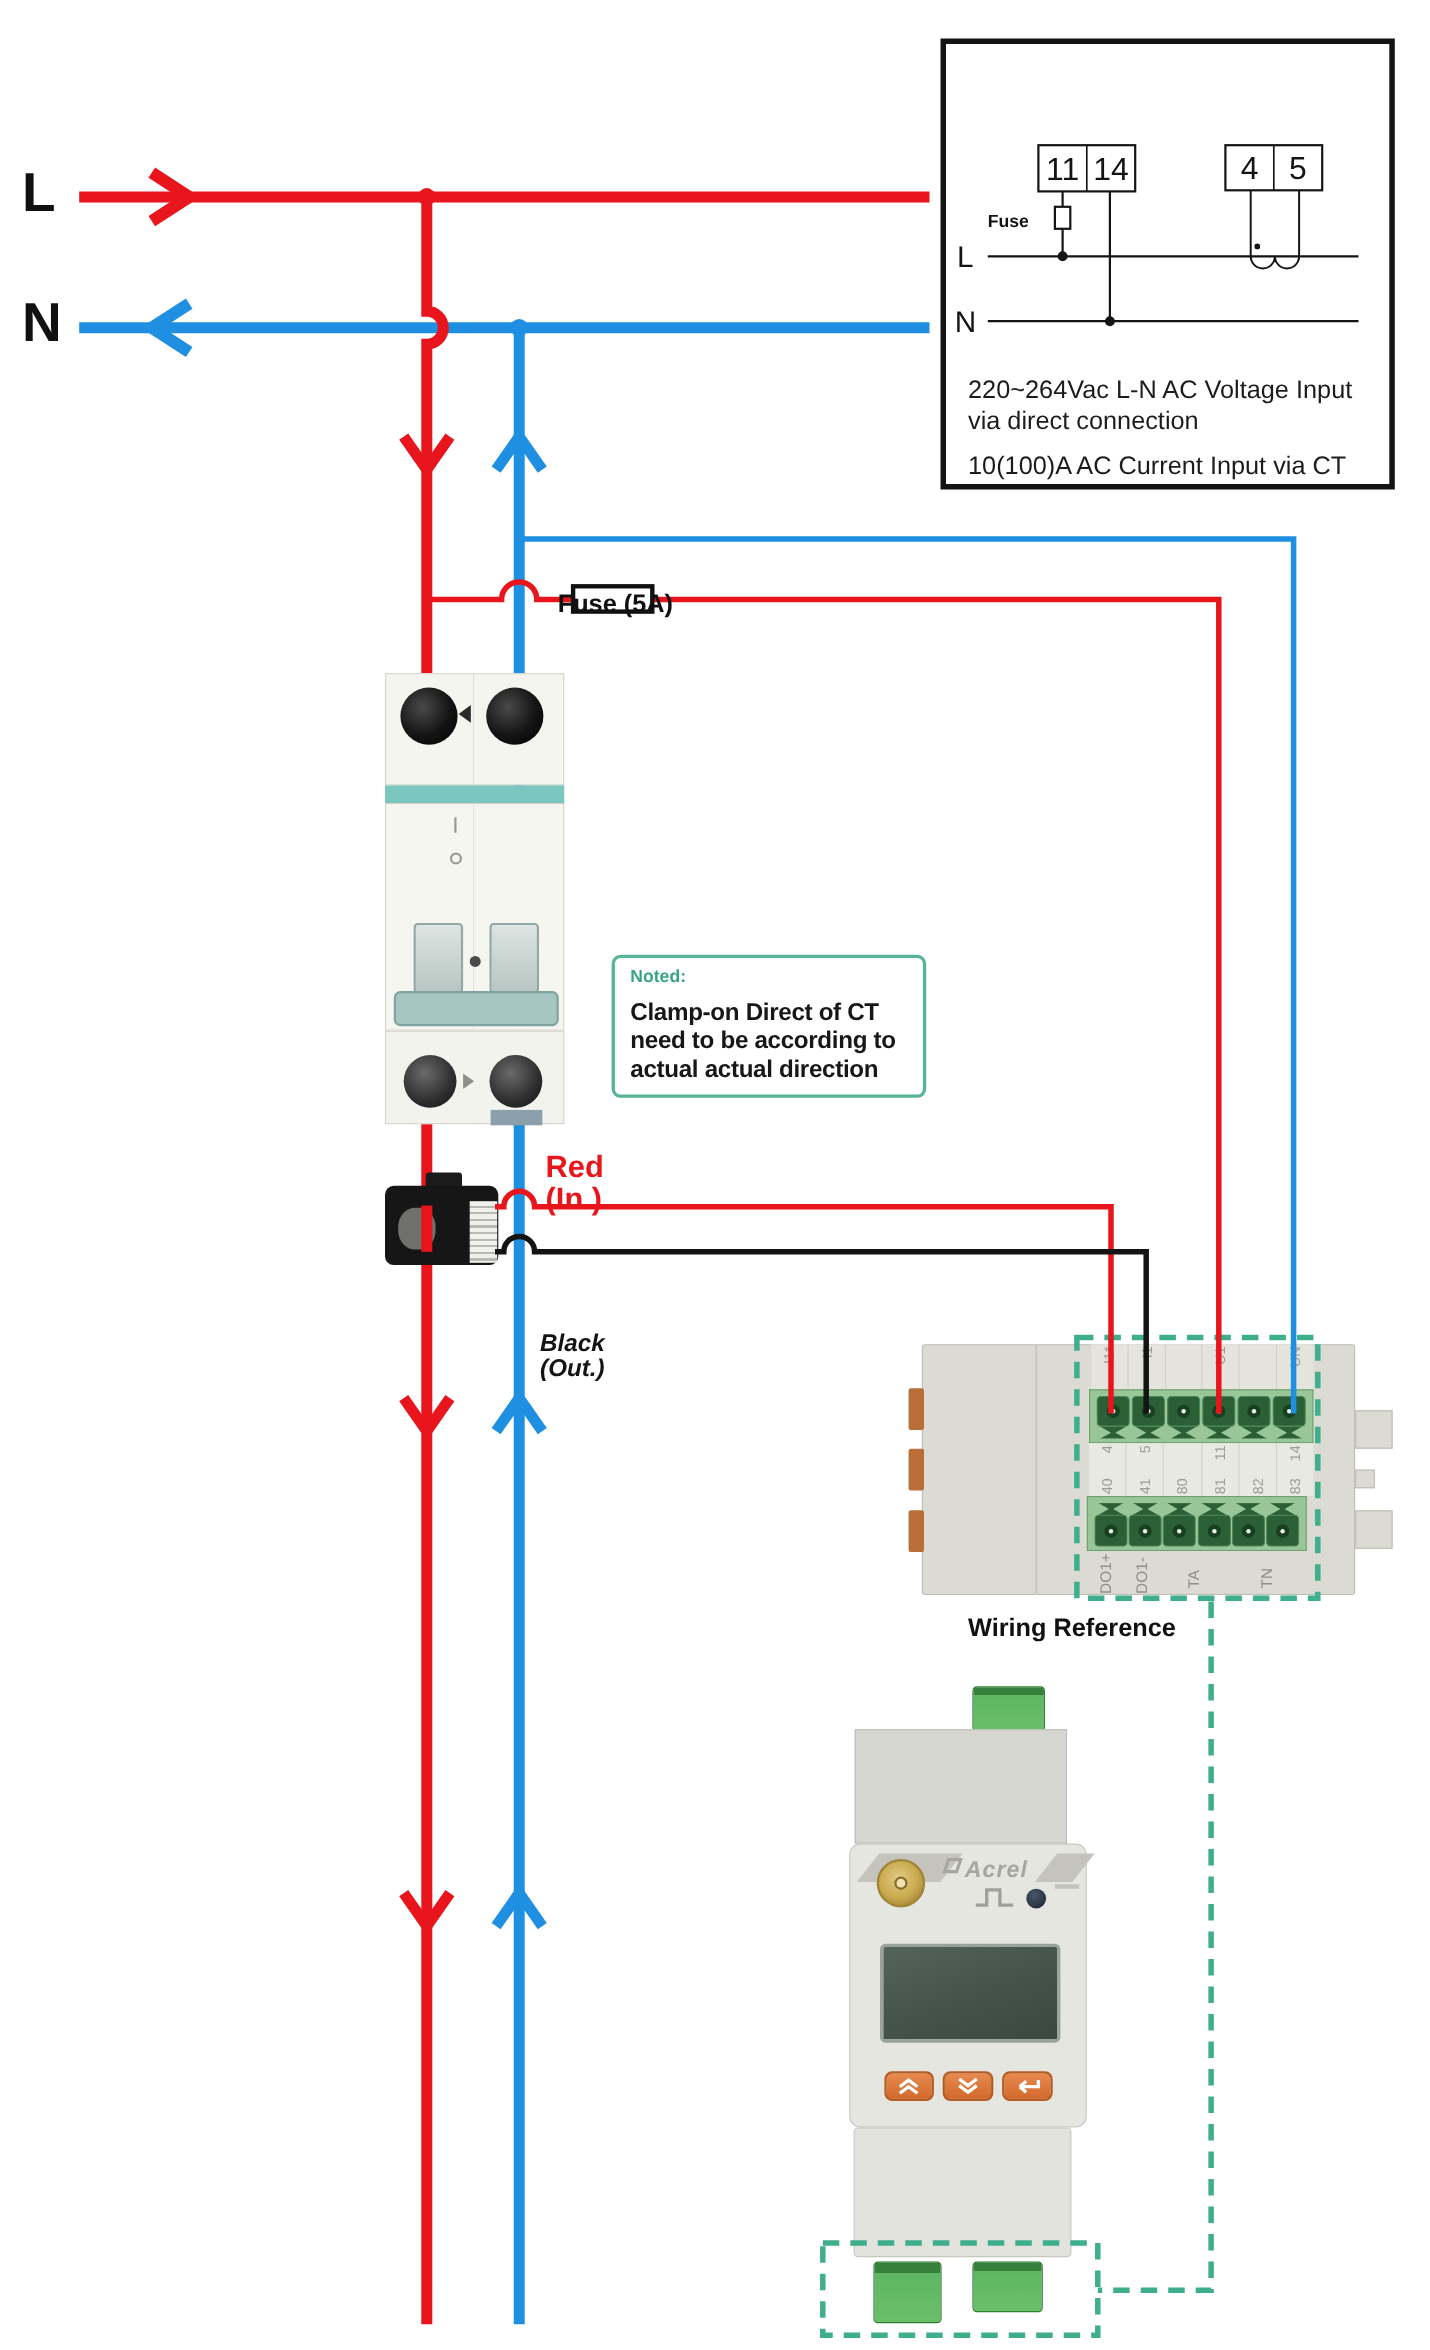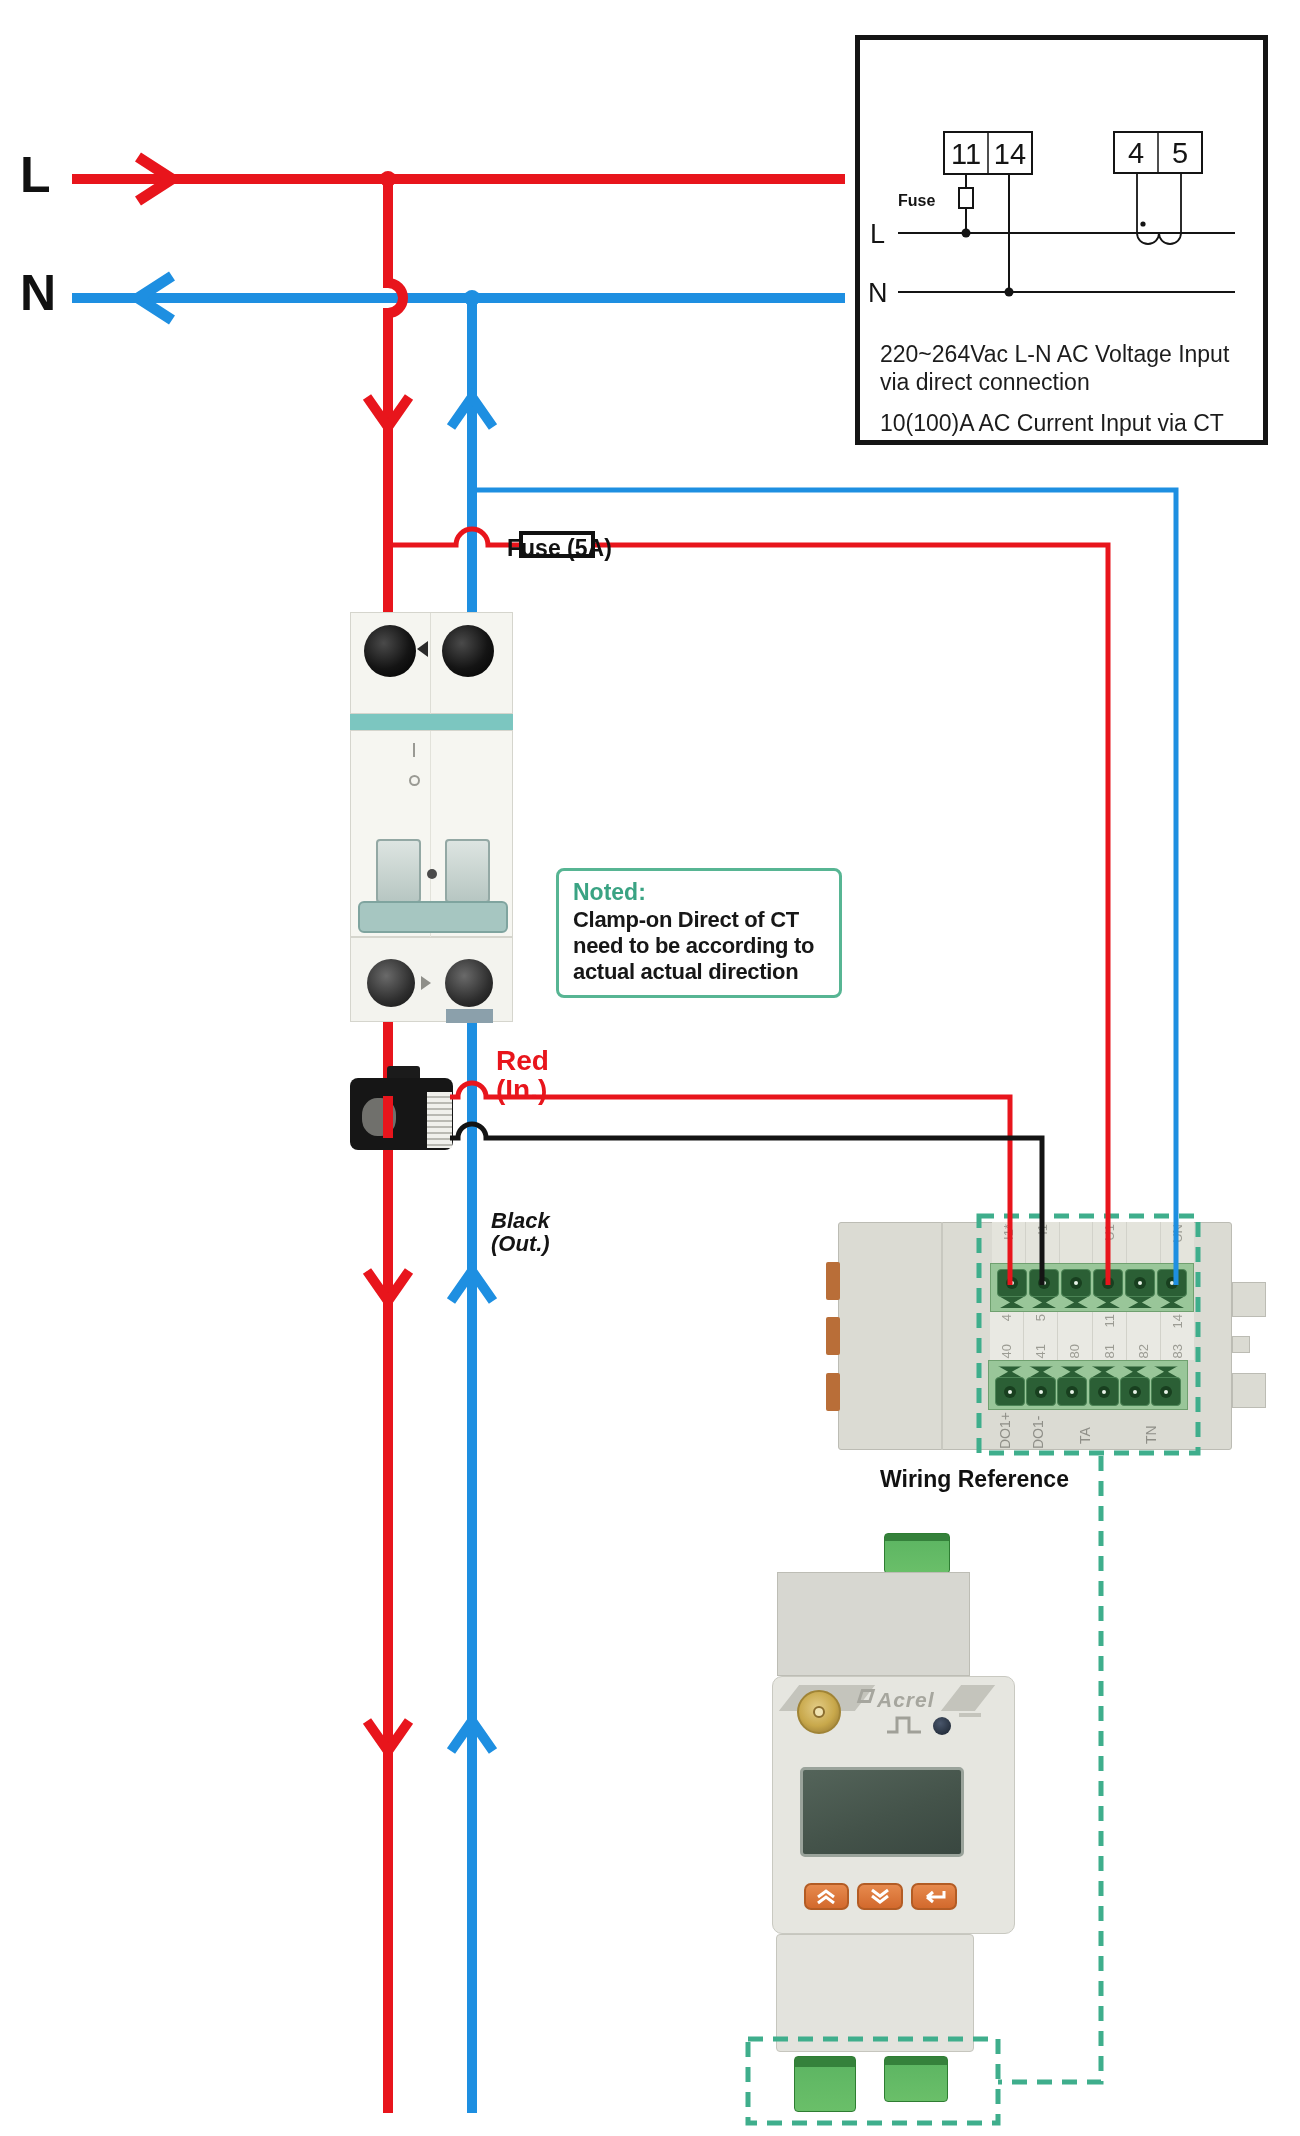--- a/index.html
+++ b/index.html
@@ -5,21 +5,21 @@
   html,body{margin:0;padding:0;background:#fff;}
   .stage{position:relative;width:1300px;height:2136px;background:#ffffff;overflow:hidden;
          font-family:"Liberation Sans", sans-serif;}
   .abs{position:absolute;}
   svg{position:absolute;left:0;top:0;}
   .lbl-big{font-size:50px;font-weight:bold;color:#111;line-height:1;}
   .lbl-fuse{font-size:23px;font-weight:bold;color:#111;line-height:1.05;}
   .lbl-red{font-size:28px;font-weight:bold;color:#e8151c;line-height:1.05;}
   .lbl-blk{font-size:22px;font-weight:bold;color:#141414;line-height:1.05;}
   .noted-box{border:3px solid #57b593;border-radius:8px;background:#fff;box-sizing:border-box;}
-  .noted-title{font-size:23px;font-weight:bold;color:#3aa383;line-height:1;}
+  .noted-title{font-size:16px;font-weight:bold;color:#3aa383;line-height:1;}
   .noted-line{font-size:22px;font-weight:bold;color:#171717;line-height:1.18;letter-spacing:-0.3px;}
   .inset{border:5px solid #141414;background:#fff;box-sizing:border-box;}
   .caption{font-size:23px;font-weight:bold;color:#111;}
   
   .bk{background:#f5f5f0;border:1px solid #d5d5cd;box-sizing:border-box;}
   .screw{border-radius:50%;background:radial-gradient(circle at 38% 35%, #4a4a4a 0%, #141414 55%, #000 100%);}
   .screw2{border-radius:50%;background:radial-gradient(circle at 40% 35%, #6a6a6a 0%, #2e2e2e 60%, #111 100%);}
   .band{background:#7cc6c0;}
   .handle{background:linear-gradient(180deg,#dde4e1,#b7c6c2);border:2px solid #93a8a4;border-radius:4px;box-sizing:border-box;}
   .bar{background:#a6c6c1;border:2px solid #7fa49f;border-radius:6px;box-sizing:border-box;}
@@ -288,21 +288,21 @@
       </div>
   </div>
 
   <span class="abs vtext14" style="left:998px;top:1409px;height:40px;">DO1+</span>
   <span class="abs vtext14" style="left:1031px;top:1409px;height:40px;">DO1-</span>
   <span class="abs vtext14" style="left:1078px;top:1414px;height:30px;">TA</span>
   <span class="abs vtext14" style="left:1144px;top:1414px;height:30px;">TN</span>
 
   <div class="abs m-green" style="left:884px;top:1533px;width:66px;height:41px;"></div>
   <div class="abs m-gray1" style="left:777px;top:1572px;width:193px;height:104px;"></div>
-  <div class="abs m-gray2" style="left:772px;top:1676px;width:243px;height:258px;">
+  <div class="abs m-gray2" style="left:772px;top:1676px;width:216px;height:258px;">
     <div class="abs stripe" style="left:16px;top:8px;width:76px;height:26px;"></div>
     <div class="abs stripe" style="left:178px;top:8px;width:34px;height:26px;"></div>
     <div class="abs" style="left:186px;top:36px;width:22px;height:4px;background:#c4c4bc;"></div>
     <div class="abs brand" style="left:104px;top:11px;">Acrel</div>
     <div class="abs" style="left:86px;top:12px;width:14px;height:14px;border:3px solid #a6a69e;transform:skewX(-18deg);box-sizing:border-box;"></div>
     <div class="abs" style="left:24px;top:13px;width:44px;height:44px;border-radius:50%;background:radial-gradient(circle at 45% 40%, #e3cc86 0%, #c8a84b 55%, #8a6d2f 100%);border:2px solid #a08436;box-sizing:border-box;">
       <div class="abs" style="left:14px;top:14px;width:12px;height:12px;border-radius:50%;background:#f0e3b2;border:2px solid #8a6d2f;box-sizing:border-box;"></div>
     </div>
     <svg width="40" height="22" viewBox="0 0 40 22" style="left:112px;top:36px;">
       <path d="M2,19 h10 v-14 h12 v14 h12" fill="none" stroke="#a0a098" stroke-width="3"></path>

